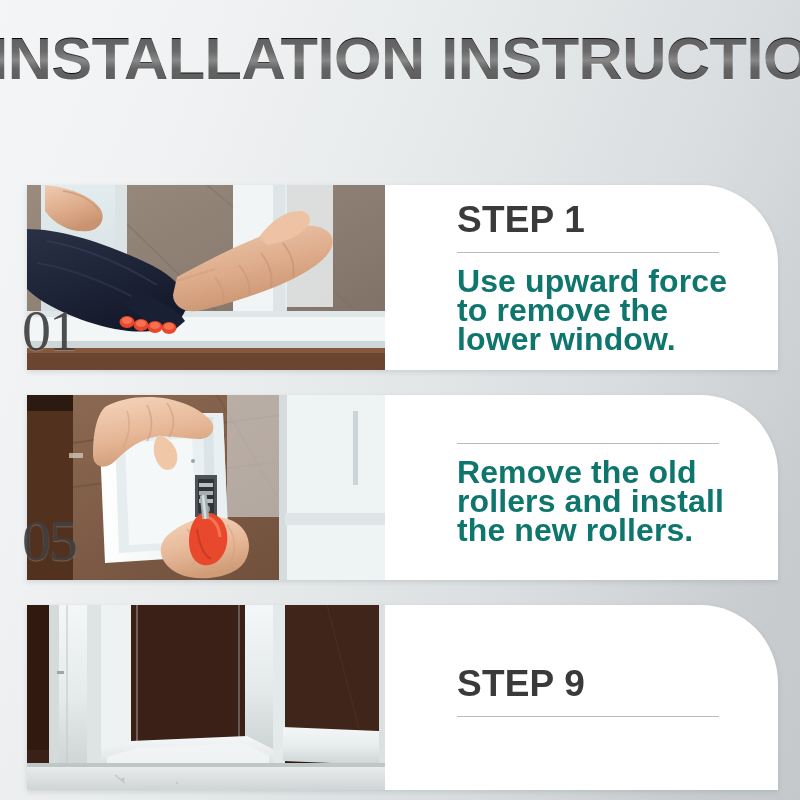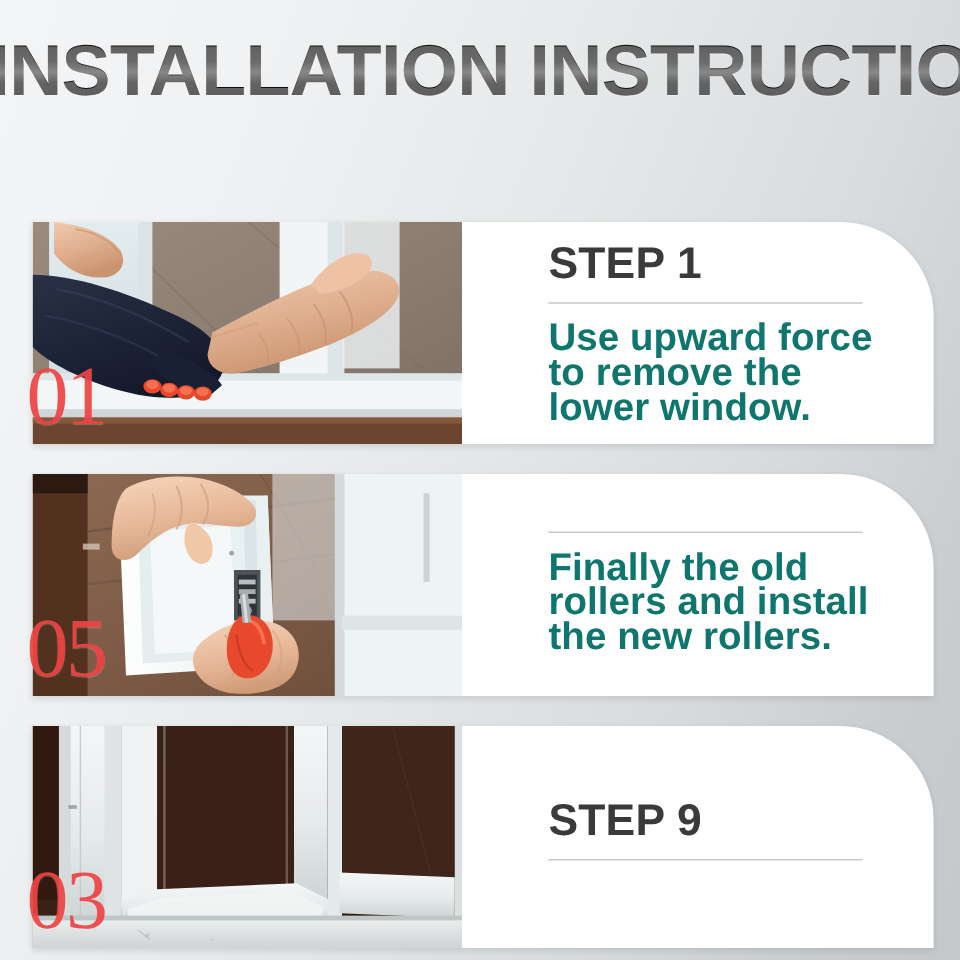--- a/index.html
+++ b/index.html
@@ -79,23 +79,23 @@
   }
   .photo svg { display:block; width:358px; height:185px; }
 
   
   .step-number {
     position:absolute;
     left:22px;
     bottom:-34px;
     font-family:"Liberation Serif","DejaVu Serif", serif;
     font-weight:400;
-    font-size:70px;
+    font-size:58px;
     line-height:86px;
-    color:#ef4444;
+    color:#404040;
     opacity:.92;
     letter-spacing:-2px;
     z-index:5;
     pointer-events:none;
     text-shadow:0 1px 1px rgba(255,255,255,.25);
   }
 
   
   .step-text {
     position:absolute;
@@ -298,21 +298,21 @@
           <path d="M178 122 C186 122 192 130 193 142" stroke="#fa8063" stroke-width="3" fill="none" opacity=".75"></path>
           <path d="M170 134 C172 148 176 160 184 164" stroke="#b8331c" stroke-width="2" fill="none" opacity=".6"></path>
 
           <rect x="174" y="100" width="7" height="24" fill="#a8b0b3" transform="rotate(-6 177 112)"></rect>
           <rect x="176" y="100" width="2.5" height="24" fill="#d8dee0" transform="rotate(-6 177 112)"></rect>
         </svg>
       </div>
 
       <div class="step-text">
         <div class="divider"></div>
-        <div class="step-body">Finally the old rollers and install the new rollers.</div>
+        <div class="step-body">Remove the old rollers and install the new rollers.</div>
       </div>
     </div>
 
     <div class="step-number">05</div>
   </div>
 
   <div class="step-row">
     <div class="panel">
 
       <div class="photo">
@@ -370,16 +370,15 @@
           <path d="M88 170 L98 178" stroke="#b3baba" stroke-width="1.2" opacity=".7"></path>
         </svg>
       </div>
 
       <div class="step-text">
         <div class="step-heading">STEP 9</div>
         <div class="divider"></div>
       </div>
     </div>
 
-    <div class="step-number">03</div>
   </div>
 
 </div>
 
 </body></html>

